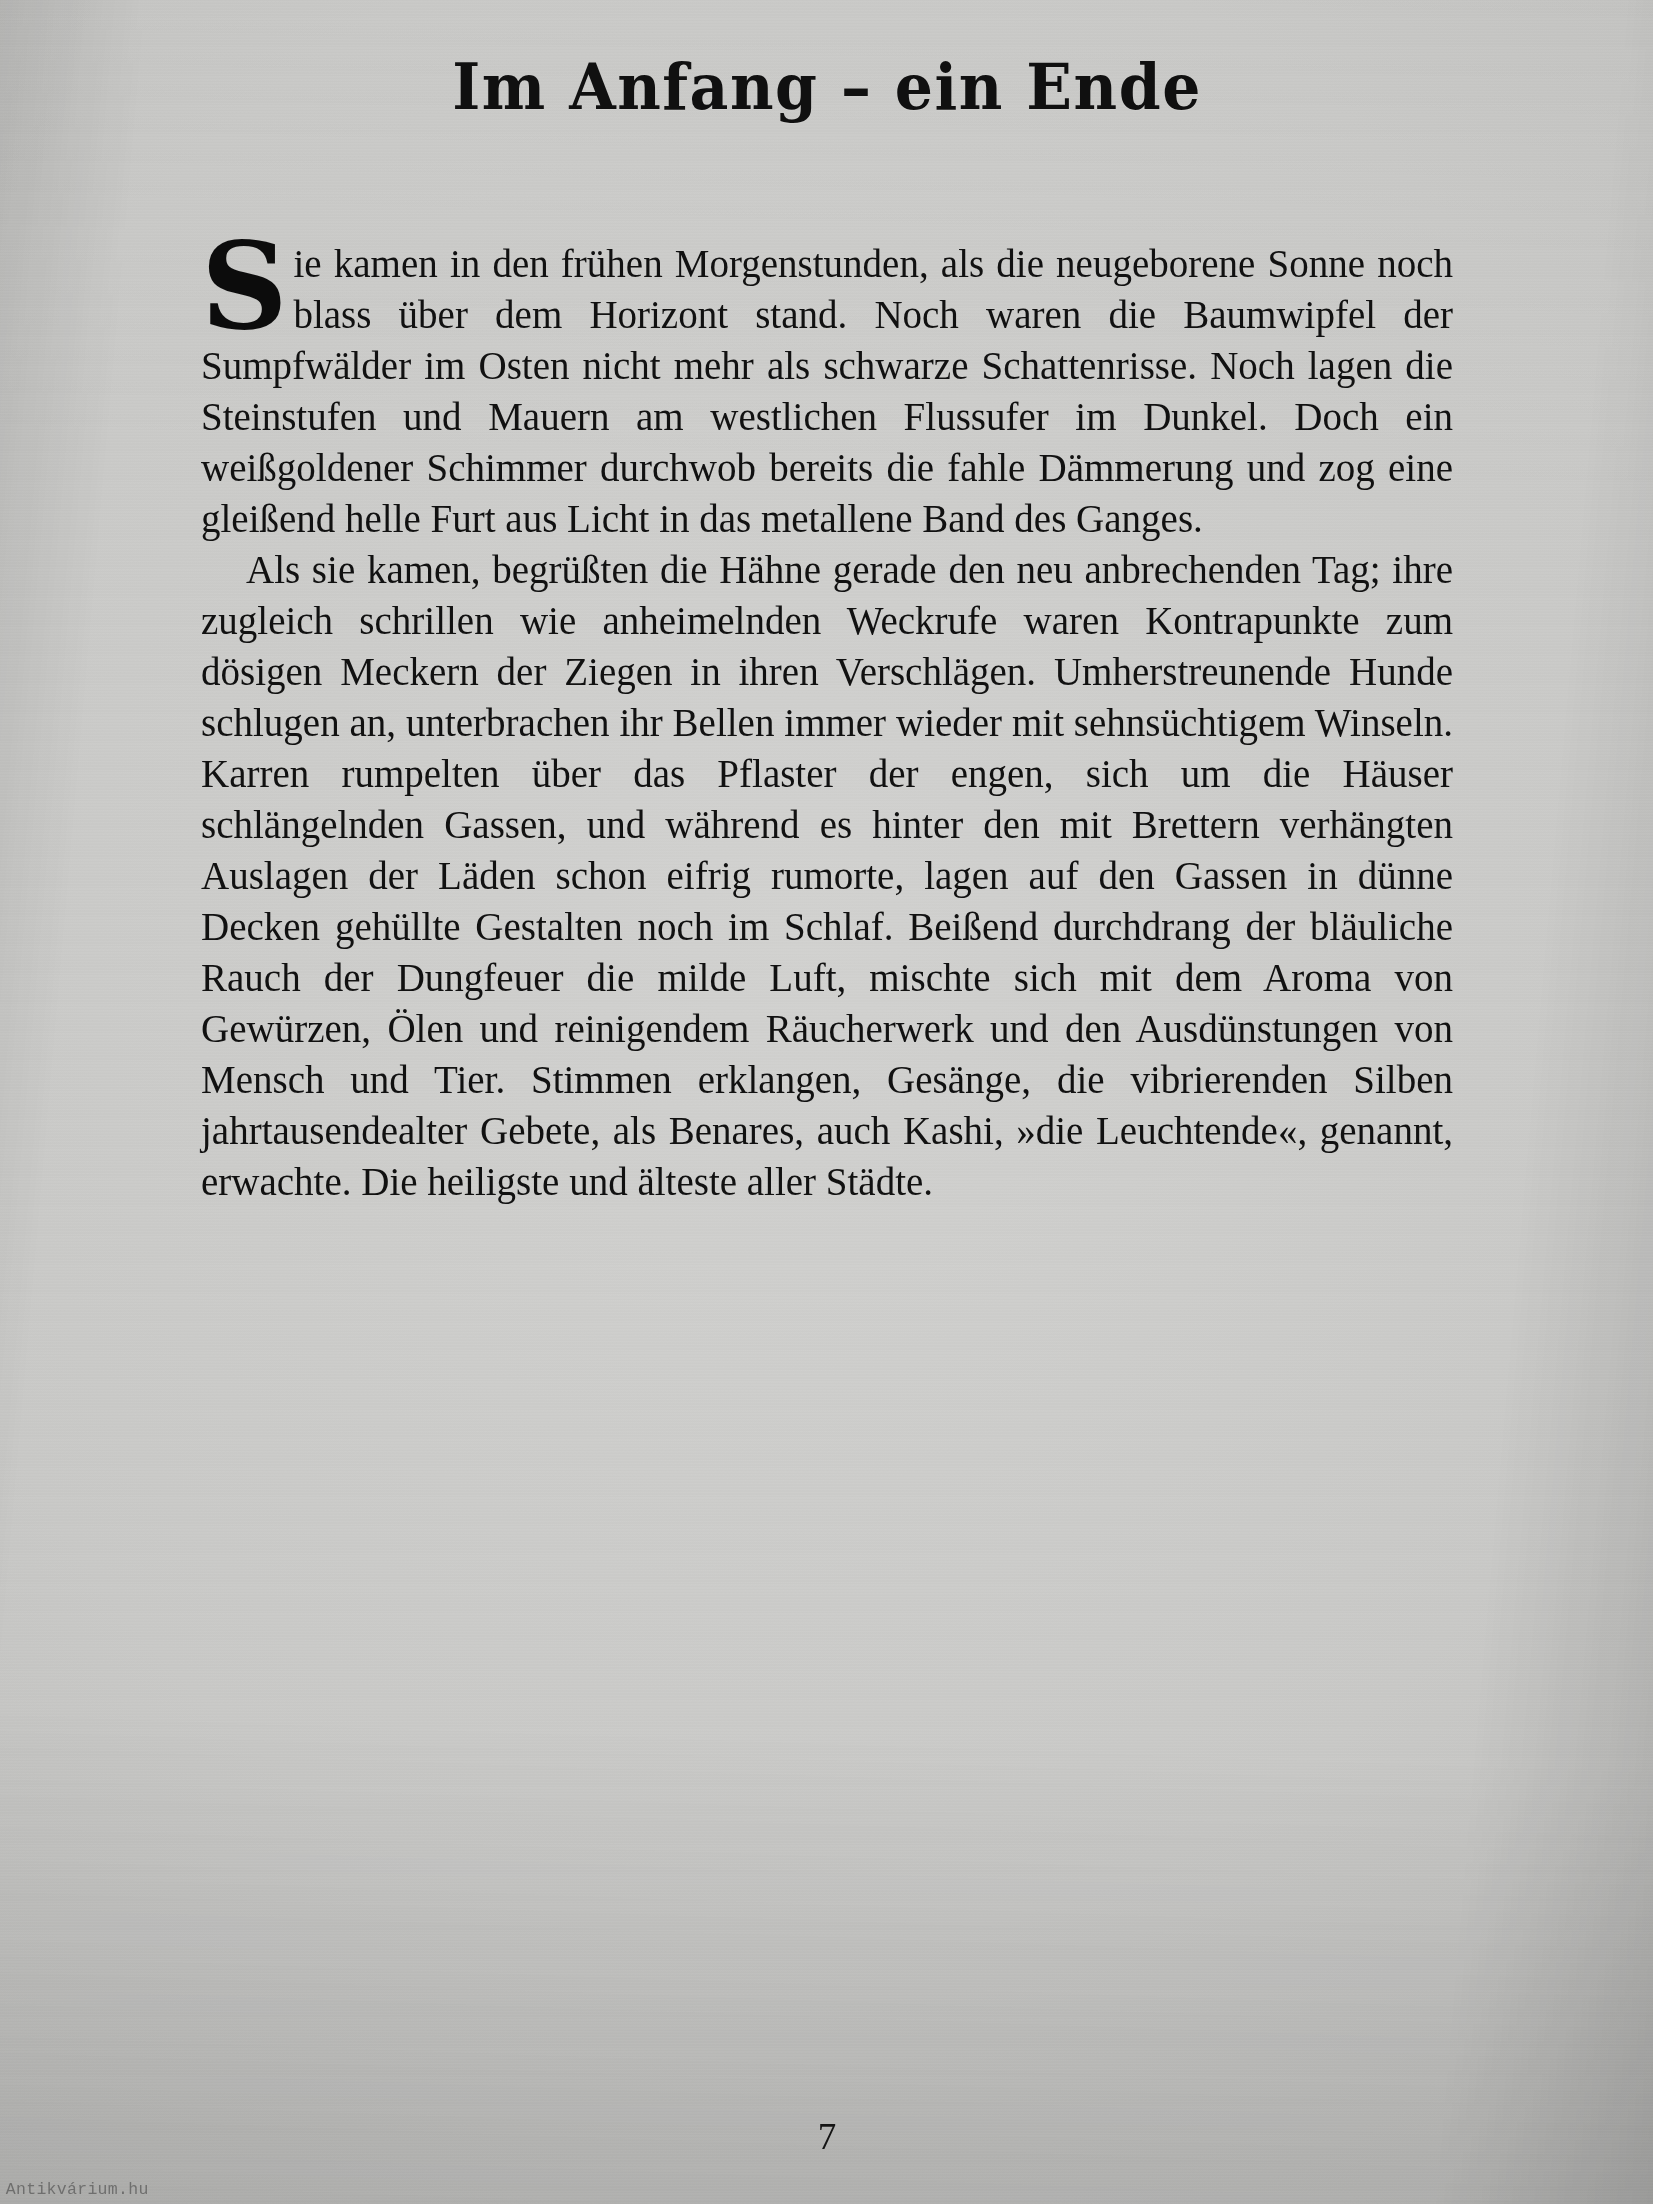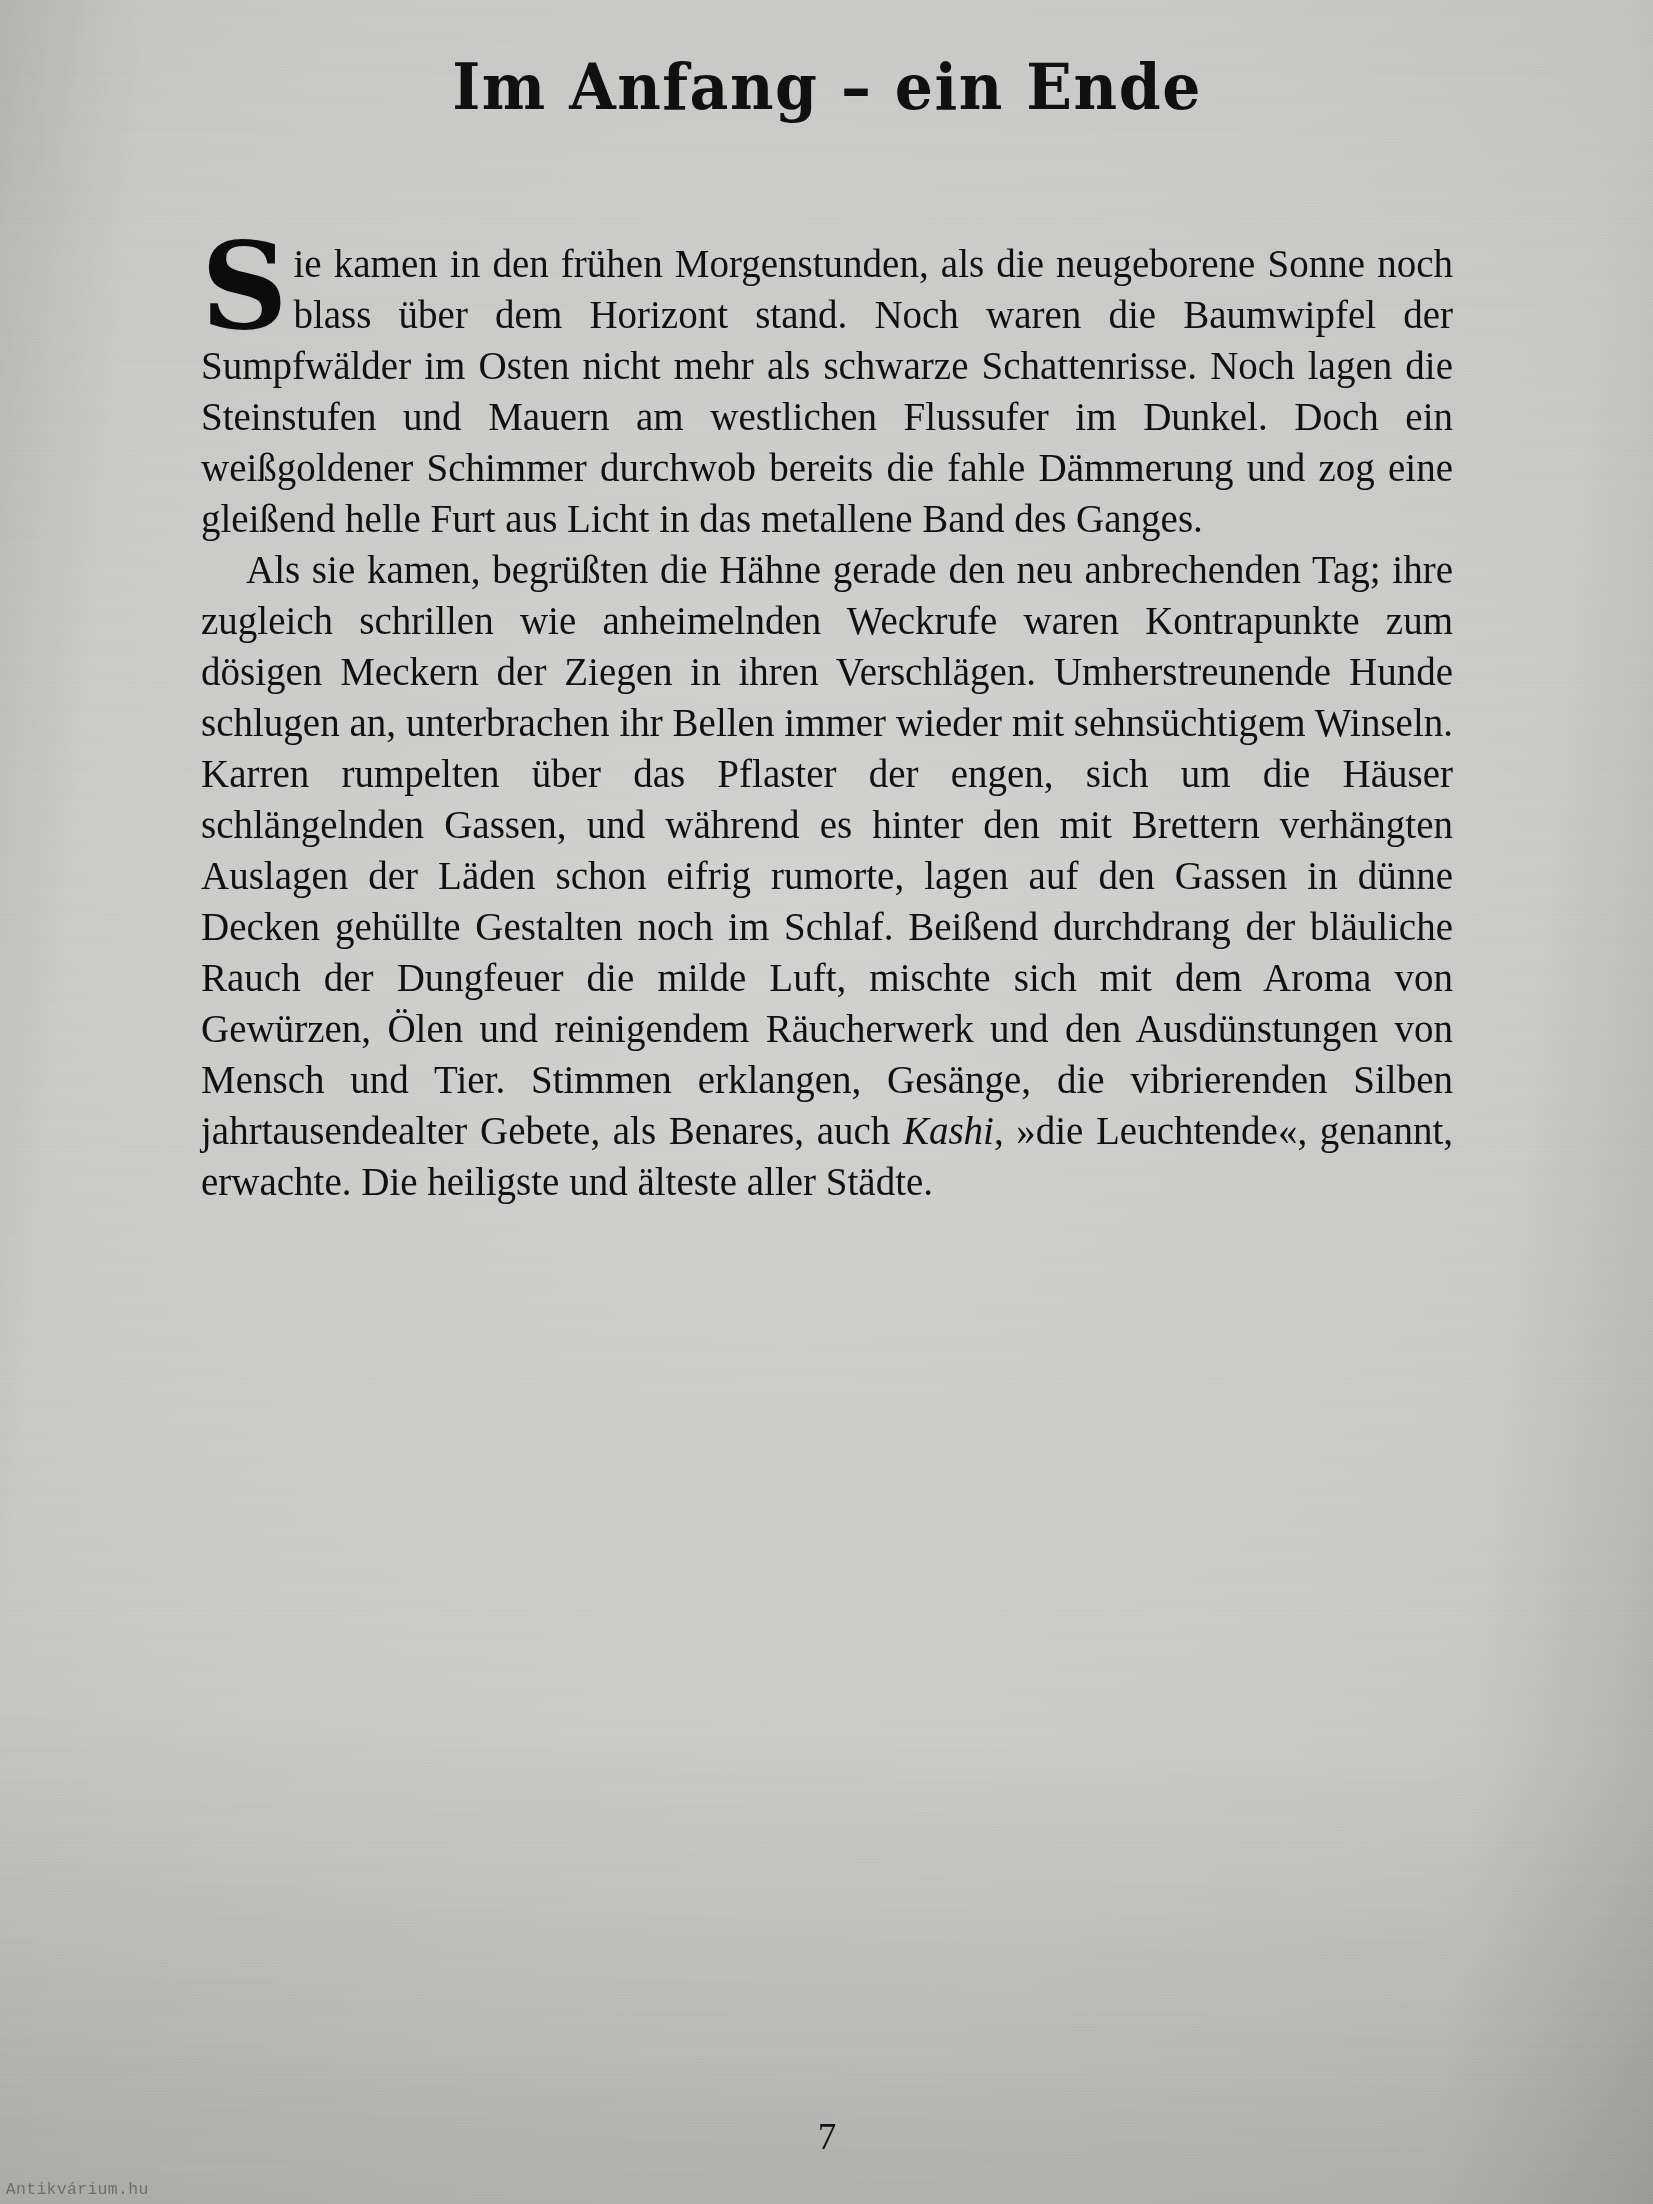--- a/index.html
+++ b/index.html
@@ -97,21 +97,20 @@
     font-family: "DejaVu Serif", "Liberation Serif", serif;
     font-weight: bold;
     font-size: 120px;
     line-height: 95px;
     padding: 3.9px 5.8px 0 0;
     margin-top: -3.9px;
     color: #0c0c0c;
   }
 
   .ital {
-    font-style: italic;
   }
 
   .page-number {
     position: absolute;
     left: 0;
     right: 0;
     bottom: 47px;
     text-align: center;
     font-family: "Liberation Serif", "DejaVu Serif", serif;
     font-size: 37px;

